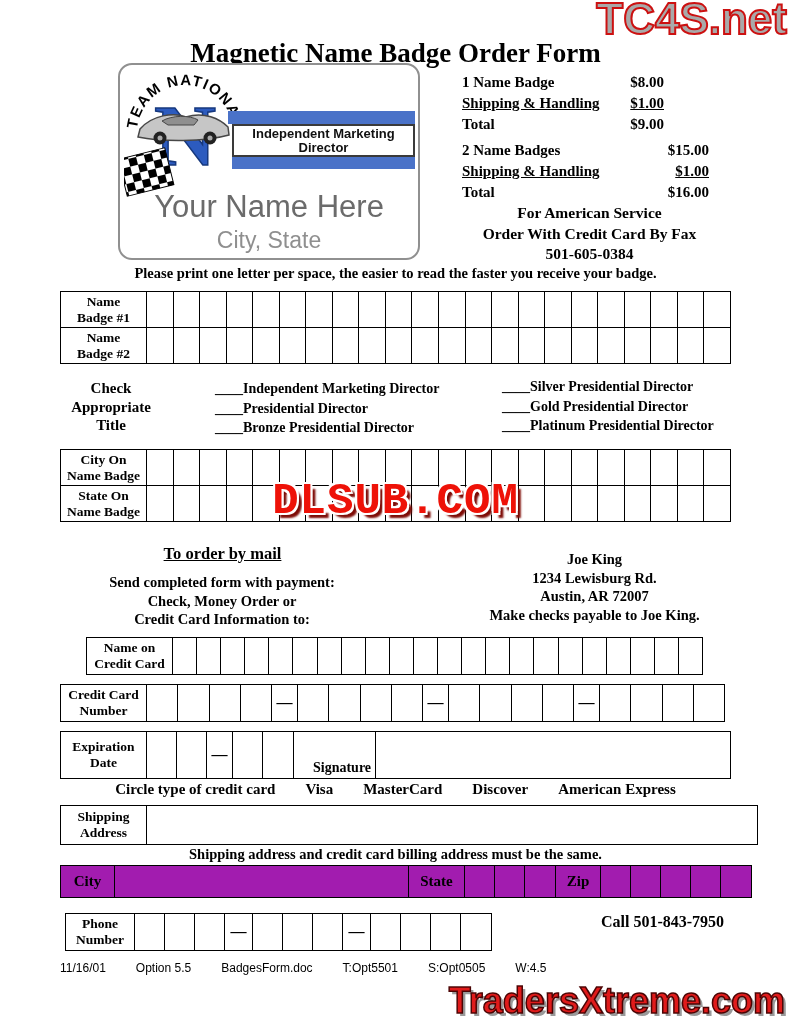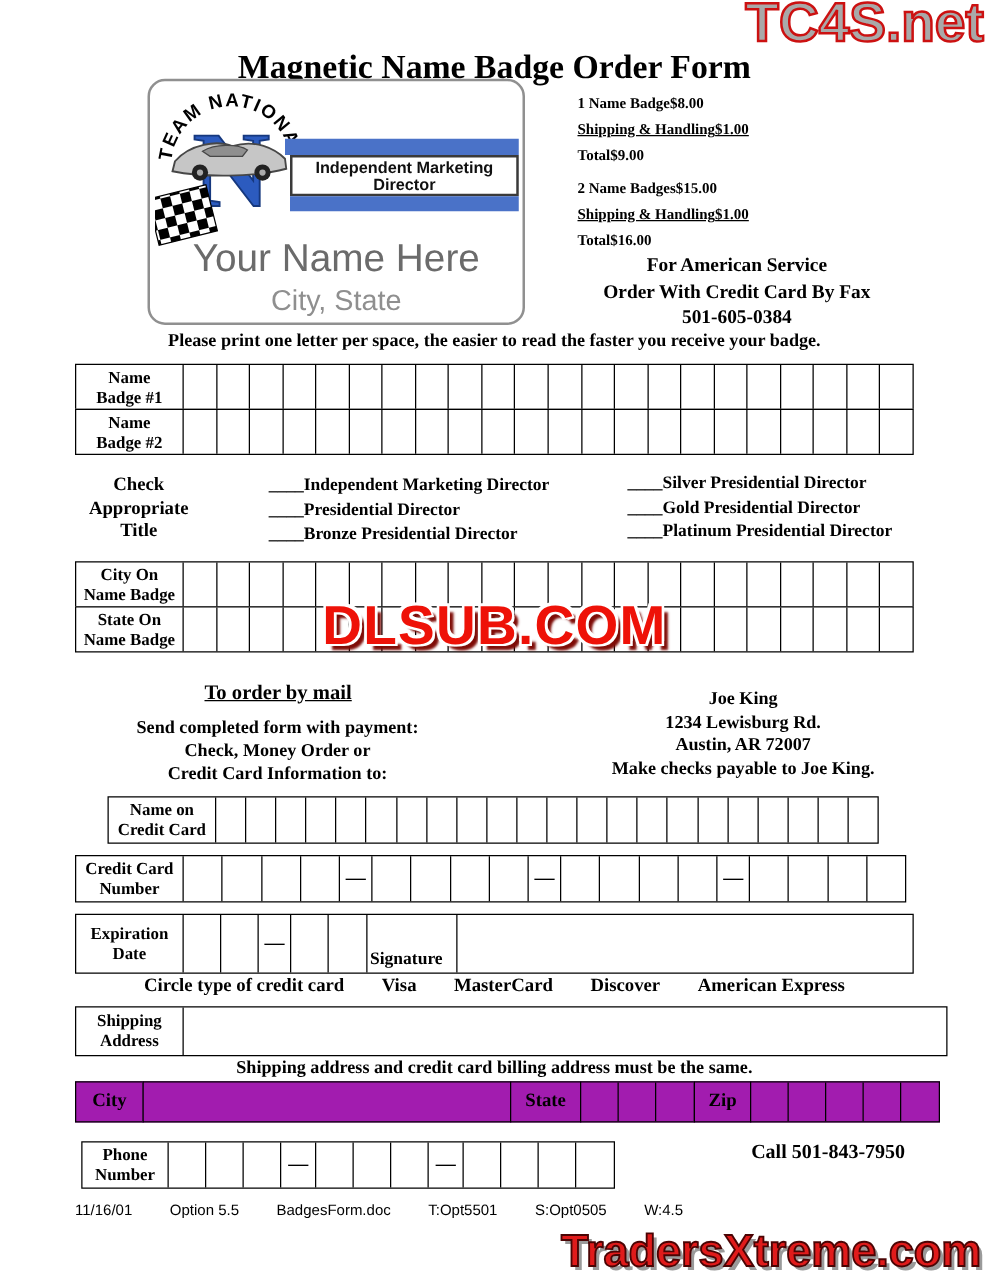--- a/index.html
+++ b/index.html
@@ -3,21 +3,21 @@
 <meta charset="utf-8">
 <style>
   html,body { margin:0; padding:0; background:#fff; }
   .page { position:relative; width:791px; height:1024px; background:#fff; overflow:hidden;
           font-family:"Liberation Serif", serif; color:#000; }
 
   
   .tc4s { position:absolute; top:-6px; right:4px; font-family:"Liberation Sans", sans-serif;
           font-weight:900; font-size:44px; color:#a9a9a9; -webkit-text-stroke:2px #cc1111; z-index:6; }
   .dlsub { position:absolute; top:476px; left:0; right:0; text-align:center; z-index:5;
-           font-family:Liberation Sans, sans-serif; font-weight:800; font-size:44px; letter-spacing:1px;
+           font-family:Liberation Mono, monospace; font-weight:800; font-size:44px; letter-spacing:1px;
            color:#ee1208;
            text-shadow:-2px -2px 0 #fff, 2px -2px 0 #fff, -2px 2px 0 #fff, 2px 2px 0 #fff, 5px 5px 2px #7e0b06; }
   .traders { position:absolute; top:980px; right:6px; z-index:6; font-family:"Liberation Sans", sans-serif;
              font-weight:bold; font-size:36px; color:#e01b1b; -webkit-text-stroke:1.5px #4a0404;
              text-shadow:3px 3px 0 #9a9a9a; }
 
   .title { position:absolute; top:20px; left:0; right:0; text-align:center;
            font-weight:bold; font-size:27px; }
 
   
@@ -31,21 +31,21 @@
              box-sizing:border-box; display:flex; flex-direction:column; justify-content:center; align-items:center;
              font-family:"Liberation Sans", sans-serif; font-weight:bold; font-size:13px; line-height:14px; color:#101010; background:#fff; }
   .yourname { position:absolute; left:0; right:0; top:124px; text-align:center;
               font-family:"Liberation Sans", sans-serif; font-size:31px; color:#6b6b6b; }
   .citystate { position:absolute; left:0; right:0; top:162px; text-align:center;
                font-family:"Liberation Sans", sans-serif; font-size:23px; color:#8f8f8f; }
 
   
   .pricing1 { position:absolute; left:462px; top:72px; width:202px; }
   .pricing2 { position:absolute; left:462px; top:140px; width:247px; }
-  .price-row { display:flex; font-weight:bold; font-size:12px; line-height:21px; }
+  .price-row { display:flex; justify-content:space-between; font-weight:bold; font-size:15px; line-height:21px; }
   .price-row.u span { text-decoration:underline; }
   .fast { position:absolute; left:437px; top:203px; width:305px; text-align:center;
           font-weight:bold; font-size:15.5px; line-height:20.5px; }
 
   .instructions { position:absolute; top:265px; left:0; right:0; text-align:center;
                   font-weight:bold; font-size:14.5px; }
 
   
   .grid { position:absolute; left:60px; background:#fff; }
   .grow { display:flex; border:1px solid #000; height:37px; box-sizing:border-box; background:#fff; }
@@ -54,21 +54,21 @@
             justify-content:center; align-items:center; text-align:center;
             font-weight:bold; font-size:13.5px; line-height:16px; }
   .cells { flex:1; display:flex; }
   .cell { flex:1; border-right:1px solid #000; box-sizing:border-box; }
   .cell:last-child { border-right:none; }
   .dash { flex:0 0 26px; border-right:1px solid #000; box-sizing:border-box;
           display:flex; align-items:center; justify-content:center; font-weight:bold; }
   .cells.fixed { flex:0 0 auto; }
   .cells.fixed .cell { flex:0 0 30px; }
   .sig-label { flex:0 0 72px; border-left:1px solid #000; display:flex; align-items:flex-end;
-               padding:0 4px 2px 2px; font-weight:bold; font-size:14px; box-sizing:border-box; }
+               padding:0 4px 2px 19px; font-weight:bold; font-size:14px; box-sizing:border-box; }
   .sig-box { flex:1; border-left:1px solid #000; }
   .openfill { flex:1; }
 
   
   .checktitle-label { position:absolute; left:60px; top:379px; width:102px; text-align:center;
                       font-weight:bold; font-size:15px; line-height:18.5px; }
   .checkcol1 { position:absolute; left:215px; top:379px; font-weight:bold; font-size:14px; line-height:19.5px; }
   .checkcol2 { position:absolute; left:502px; top:377px; font-weight:bold; font-size:14px; line-height:19.5px; }
 
   

